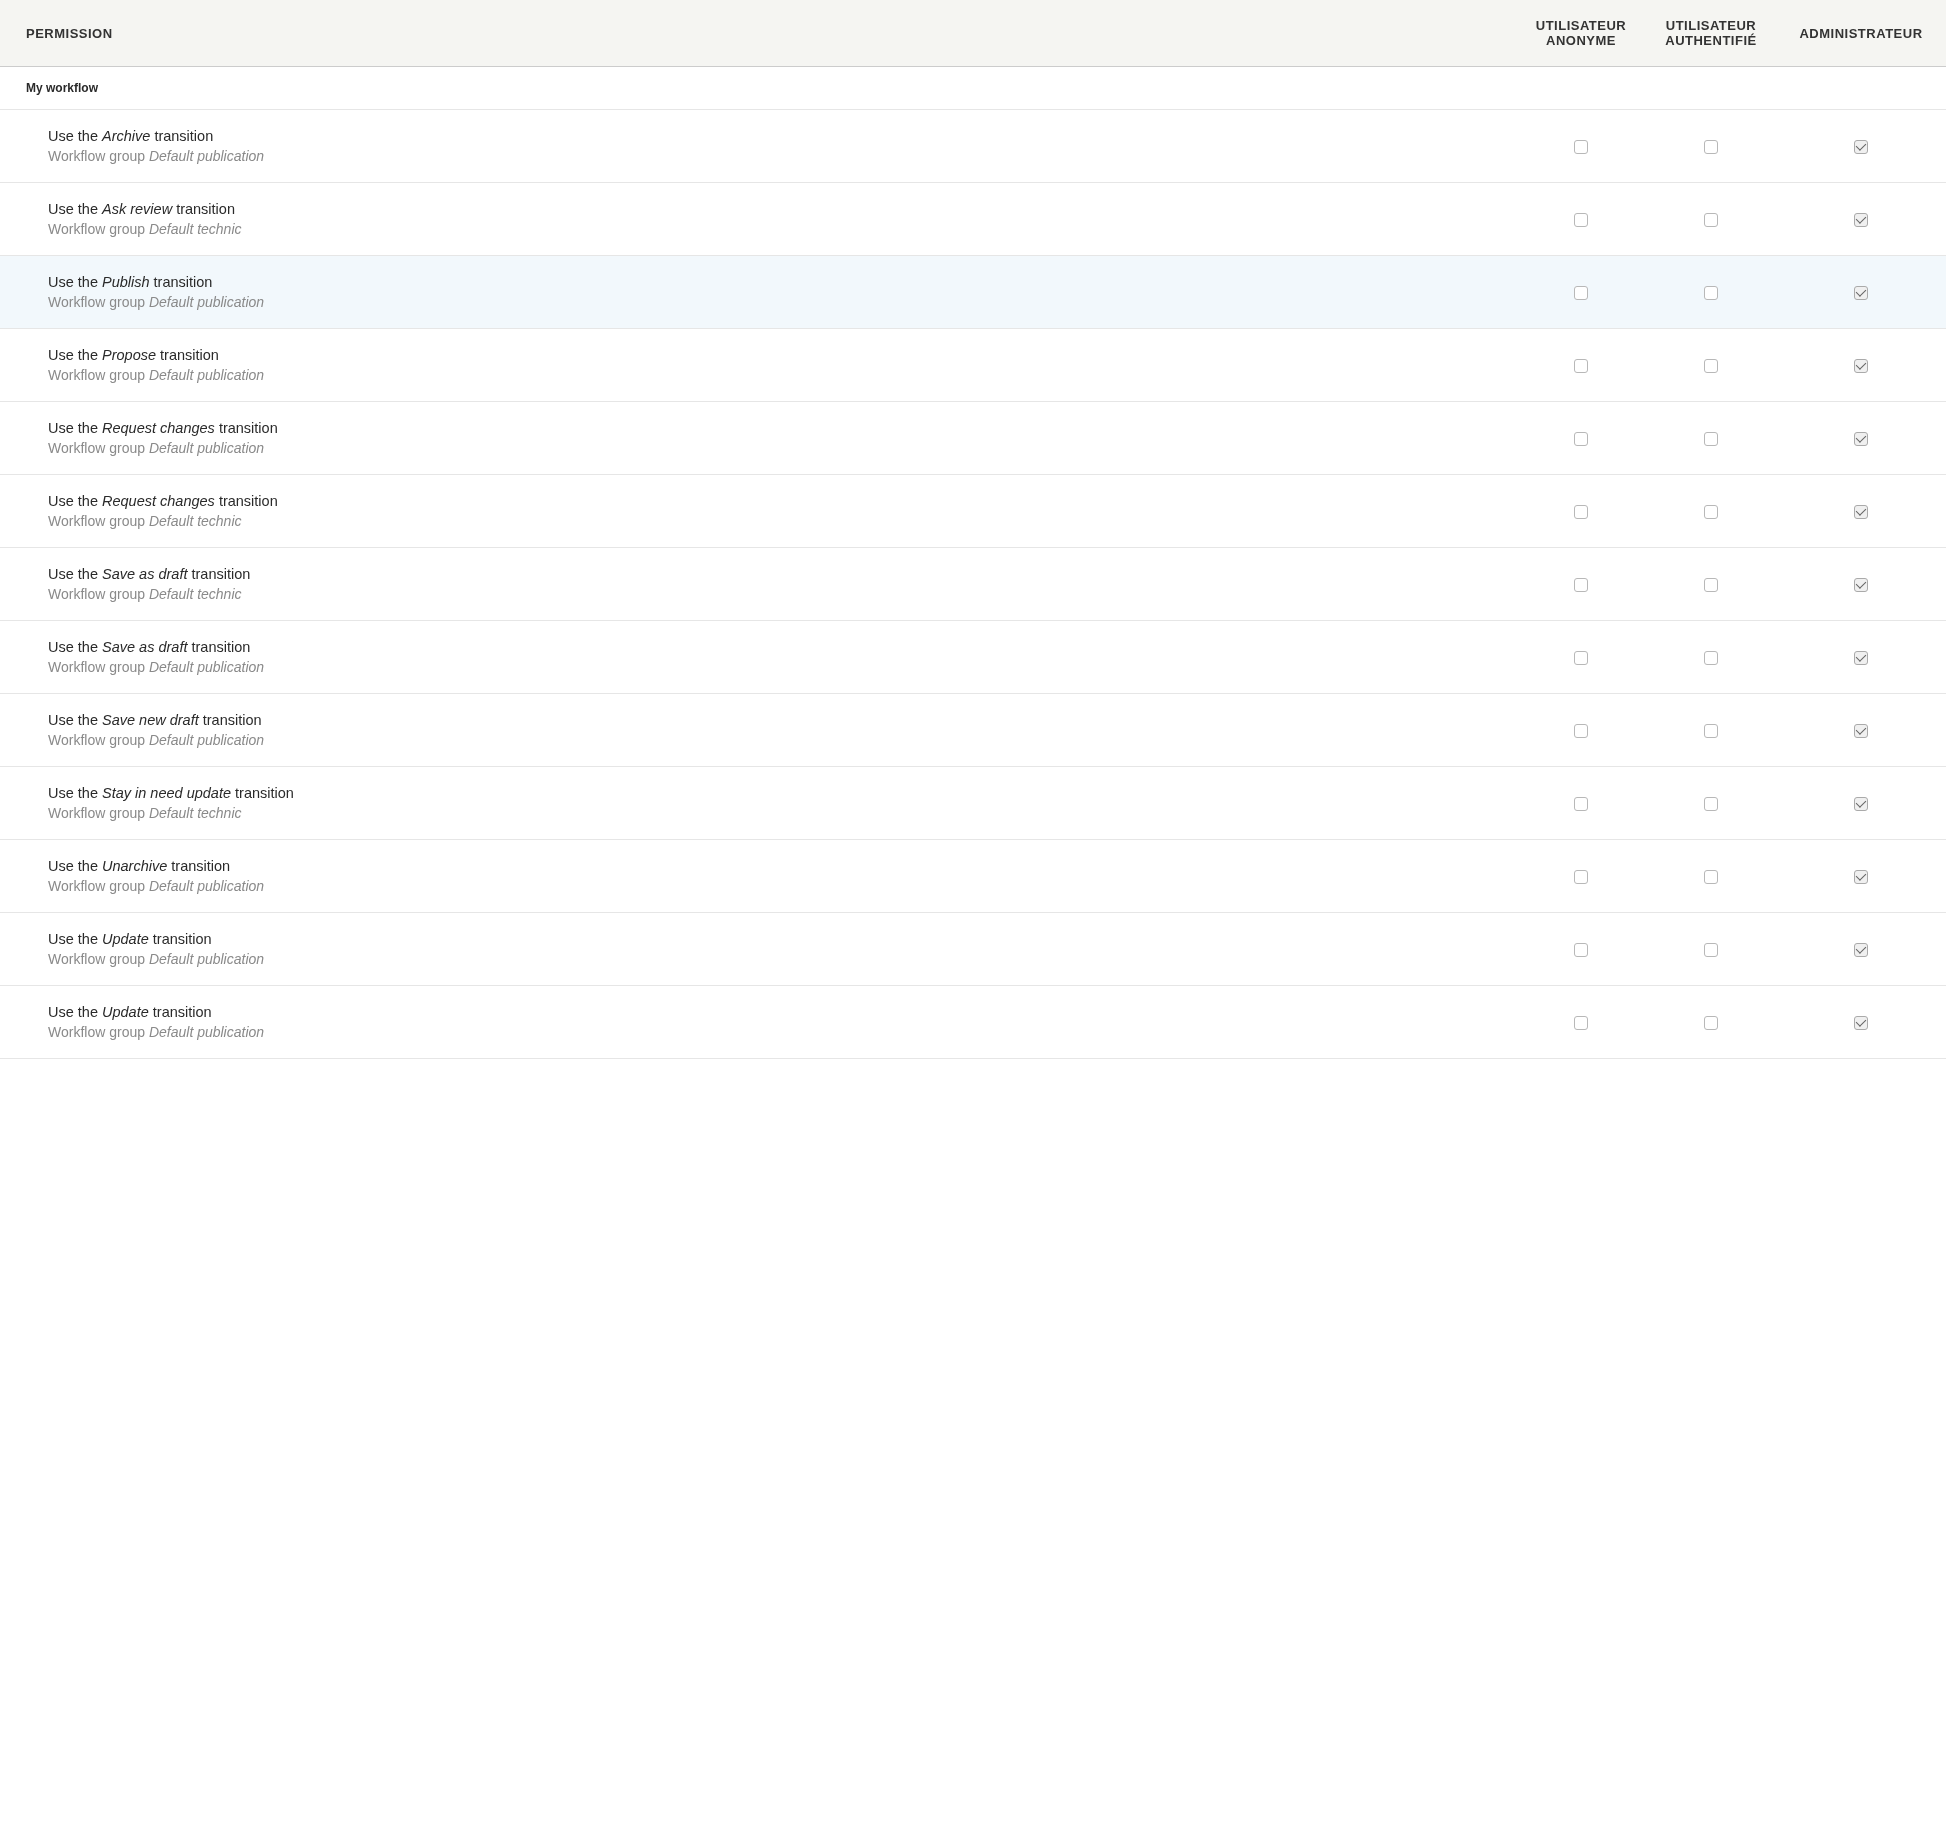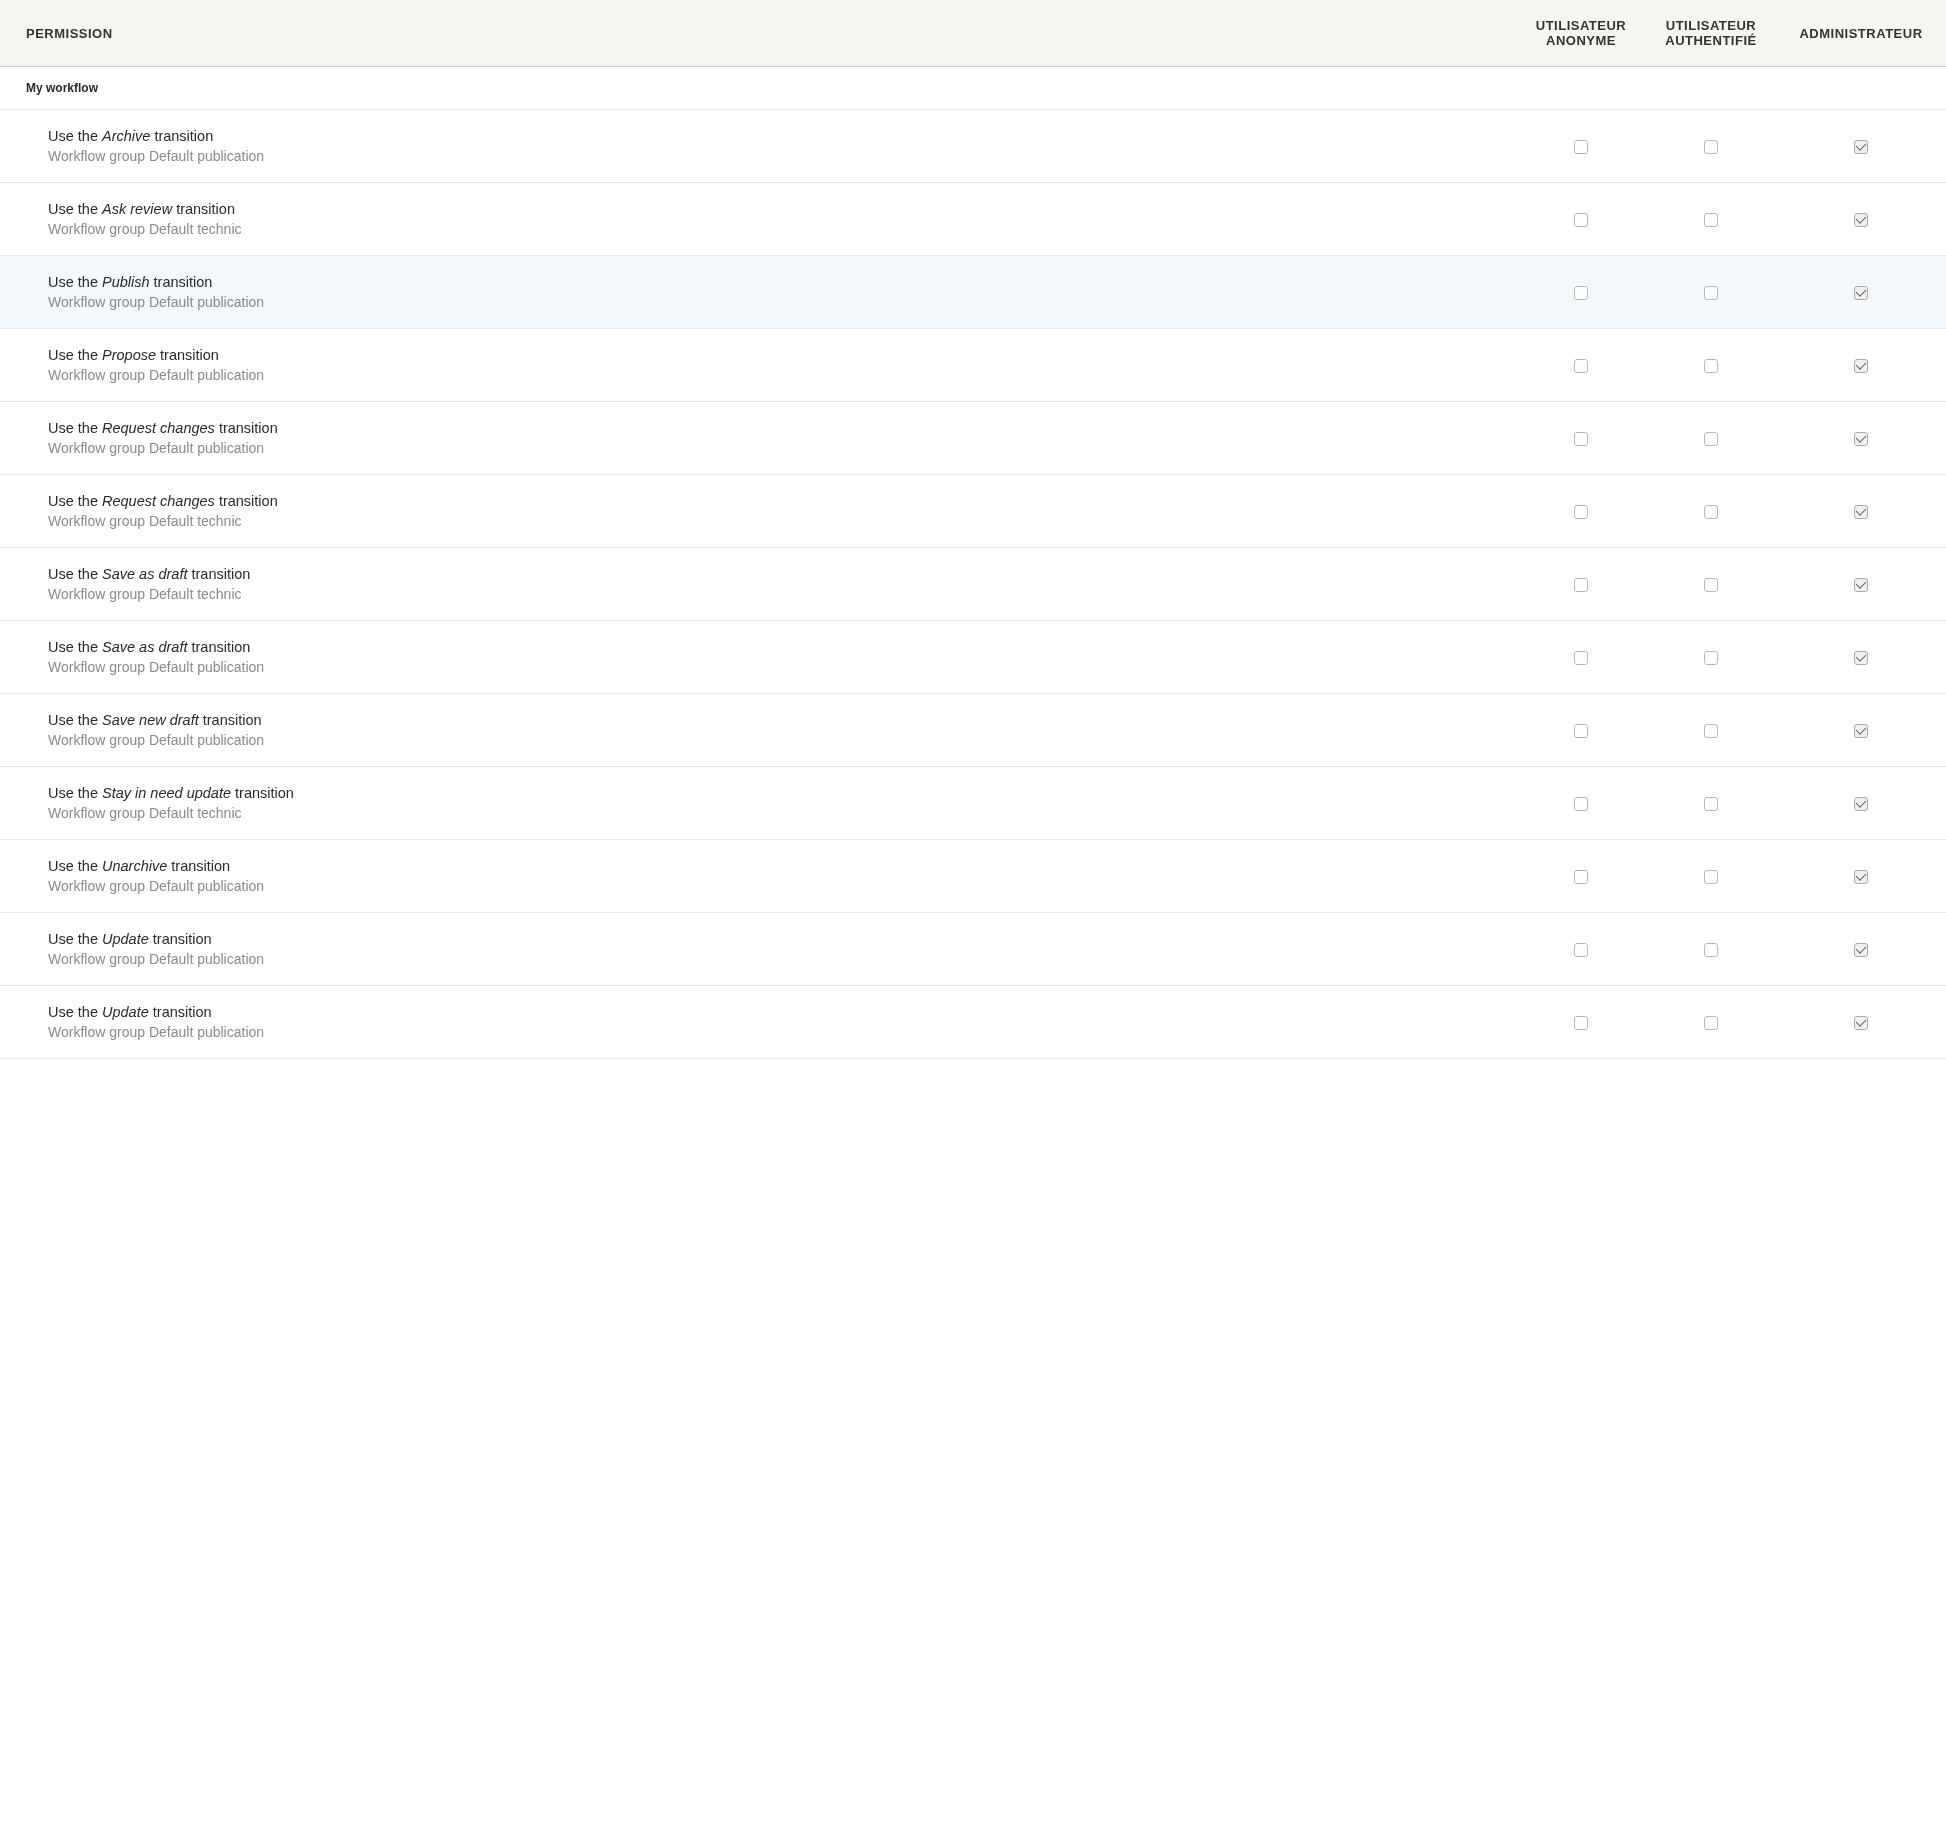--- a/index.html
+++ b/index.html
@@ -66,20 +66,21 @@
       margin-bottom: 4px;
     }
     .perm-title .italic {
       font-style: italic;
     }
     .perm-desc {
       color: #8a8a8a;
       font-size: 14px;
     }
     .perm-desc .italic {
+      font-style: italic;
     }
     td.cb-cell {
       text-align: center;
       width: 130px;
     }
     td.admin-cell {
       width: 170px;
     }
     .checkbox {
       display: inline-block;

